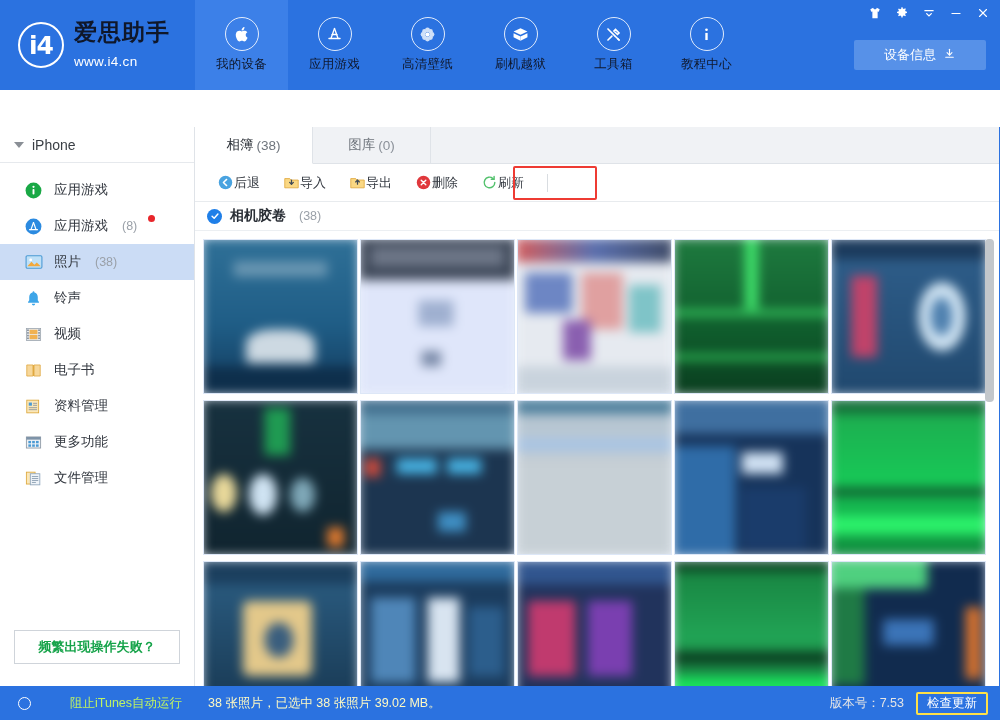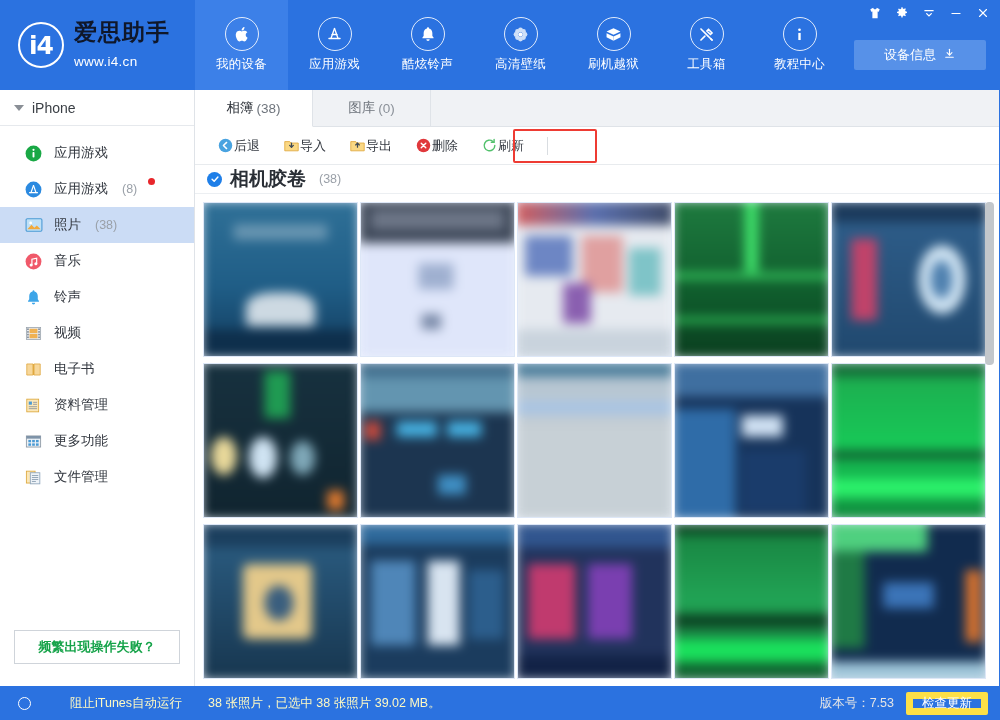--- a/index.html
+++ b/index.html
@@ -69,21 +69,21 @@
   .navitem.active { background: #3c80e8; }
   .nav-ic {
     width: 34px; height: 34px;
     border: 1.6px solid rgba(255,255,255,0.85);
     border-radius: 50%;
     display: flex; align-items: center; justify-content: center;
     color: #ffffff;
   }
   .nav-ic svg { display: block; }
   .nav-lbl {
-    color: #ffffff;
+    color: #0f172a;
     font-size: 12.5px;
     letter-spacing: 0.3px;
     white-space: nowrap;
   }
 
   .win-right {
     position: absolute;
     right: 0; top: 0;
     width: 200px; height: 90px;
   }
@@ -105,21 +105,21 @@
     background: #5791e8;
     border-radius: 2px;
     display: flex; align-items: center; justify-content: center;
     gap: 7px;
     color: #ffffff;
     font-size: 13px;
     cursor: pointer;
   }
 
   
-  .body { display: flex; flex: 1; min-height: 0; }
+  .body { display: flex; flex: 1; min-height: 0; margin-top: 37px; }
 
   
   .sidebar {
     width: 195px;
     background: #ffffff;
     border-right: 1px solid #dfe3e8;
     display: flex; flex-direction: column;
     flex-shrink: 0;
     position: relative;
   }
@@ -258,21 +258,21 @@
     padding-left: 12px;
     flex-shrink: 0;
     border-bottom: 1px solid #eceff2;
   }
   .chk-blue {
     width: 15px; height: 15px;
     border-radius: 50%;
     background: #1f7fe8;
     display: flex; align-items: center; justify-content: center;
   }
-  .album-name { font-size: 19px; font-weight: 700; color: #2a2f36; }
+  .album-name { font-size: 14px; font-weight: 700; color: #2a2f36; }
   .album-cnt { font-size: 12.5px; color: #9aa0a8; margin-left: 5px; }
 
   .grid-wrap {
     flex: 1;
     position: relative;
     overflow: hidden;
     background: #ffffff;
     padding: 8px 0 0 4px;
   }
   .grid {
@@ -325,31 +325,31 @@
     width: 195px;
     display: flex; align-items: center;
     gap: 8px;
     padding-left: 18px;
   }
   .sb-radio {
     width: 13px; height: 13px;
     border: 1.4px solid #ffffff;
     border-radius: 50%;
   }
-  .sb-txt { font-size: 12.5px; color: #fef9c3; padding-left: 31px; }
+  .sb-txt { font-size: 12.5px; color: #bef264; padding-left: 31px; }
   .sb-mid {
     flex: 1;
     font-size: 12.5px;
     padding-left: 13px;
     color: #fef9c3;
   }
   .sb-ver { font-size: 12.5px; color: #e5e5e5; margin-right: 12px; }
   .sb-upd {
     height: 23px;
-    border: 7px solid #fde047;
+    border: 2px solid #fde047;
     border-radius: 2px;
     display: flex; align-items: center;
     padding: 0 9px;
     font-size: 12.5px;
     margin-right: 12px;
     cursor: pointer;
   }
 </style>
 </head>
 <body>
@@ -382,29 +382,20 @@
           <svg width="19" height="19" viewBox="0 0 24 24" fill="none" stroke="#fff" stroke-width="1.7" stroke-linecap="round">
               <path d="M5 17h14"></path>
               <path d="M12 4.5 7.5 17"></path>
               <path d="M12 4.5 16.5 17"></path>
               <path d="M9 12h6"></path>
             </svg>
         </div>
         <div class="nav-lbl">应用游戏</div>
       </div>
 
-      <div class="navitem">
-        <div class="nav-ic">
-          <svg width="18" height="18" viewBox="0 0 24 24" fill="#fff">
-              <path d="M12 3c-.8 0-1.4.6-1.4 1.4v.4C8 5.5 6.2 7.9 6.2 10.7v4l-1.6 2.1v1h14.8v-1L17.8 14.7v-4C17.8 7.9 16 5.5 13.4 4.8v-.4C13.4 3.6 12.8 3 12 3z"></path>
-              <path d="M9.8 19c0 1.2 1 2.2 2.2 2.2s2.2-1 2.2-2.2z"></path>
-            </svg>
-        </div>
-        <div class="nav-lbl">酷炫铃声</div>
-      </div>
 
       <div class="navitem">
         <div class="nav-ic">
           <svg width="19" height="19" viewBox="0 0 24 24" fill="#cfe0f8">
               <circle cx="12" cy="6.4" r="3.1"></circle>
               <circle cx="12" cy="17.6" r="3.1"></circle>
               <circle cx="6.4" cy="12" r="3.1"></circle>
               <circle cx="17.6" cy="12" r="3.1"></circle>
               <circle cx="8.1" cy="8.1" r="2.9"></circle>
               <circle cx="15.9" cy="15.9" r="2.9"></circle>
@@ -541,31 +532,20 @@
             <svg width="20" height="20" viewBox="0 0 24 24">
                 <rect x="2.5" y="4.5" width="19" height="15" rx="1.5" fill="#bfe0f7" stroke="#4a9ad4" stroke-width="1.3"></rect>
                 <circle cx="8" cy="9.5" r="1.7" fill="#fff"></circle>
                 <path d="M4 17l5-5.2 3.4 3.4 3-2.6L20 17z" fill="#f2a93b"></path>
               </svg>
           </span>
           <span class="side-lbl">照片</span>
           <span class="side-cnt">(38)</span>
         </div>
 
-        <div class="side-item">
-          <span class="side-ic">
-            <svg width="19" height="19" viewBox="0 0 24 24">
-                <circle cx="12" cy="12" r="10" fill="#f0596a"></circle>
-                <path d="M10 16.3V9.2l6-1.4v6.8" fill="none" stroke="#fff" stroke-width="1.5" stroke-linecap="round"></path>
-                <circle cx="9" cy="16.3" r="1.9" fill="#fff"></circle>
-                <circle cx="15" cy="14.7" r="1.9" fill="#fff"></circle>
-              </svg>
-          </span>
-          <span class="side-lbl">音乐</span>
-        </div>
 
         <div class="side-item">
           <span class="side-ic">
             <svg width="19" height="19" viewBox="0 0 24 24" fill="#3da5e8">
                 <path d="M12 2.8c-.7 0-1.2.5-1.2 1.2v.5C8.3 5.2 6.6 7.4 6.6 10v4.3l-1.5 2v1h13.8v-1l-1.5-2V10c0-2.6-1.7-4.8-4.2-5.5V4c0-.7-.5-1.2-1.2-1.2z"></path>
                 <path d="M9.9 18.6a2.1 2.1 0 0 0 4.2 0z"></path>
               </svg>
           </span>
           <span class="side-lbl">铃声</span>
         </div>

